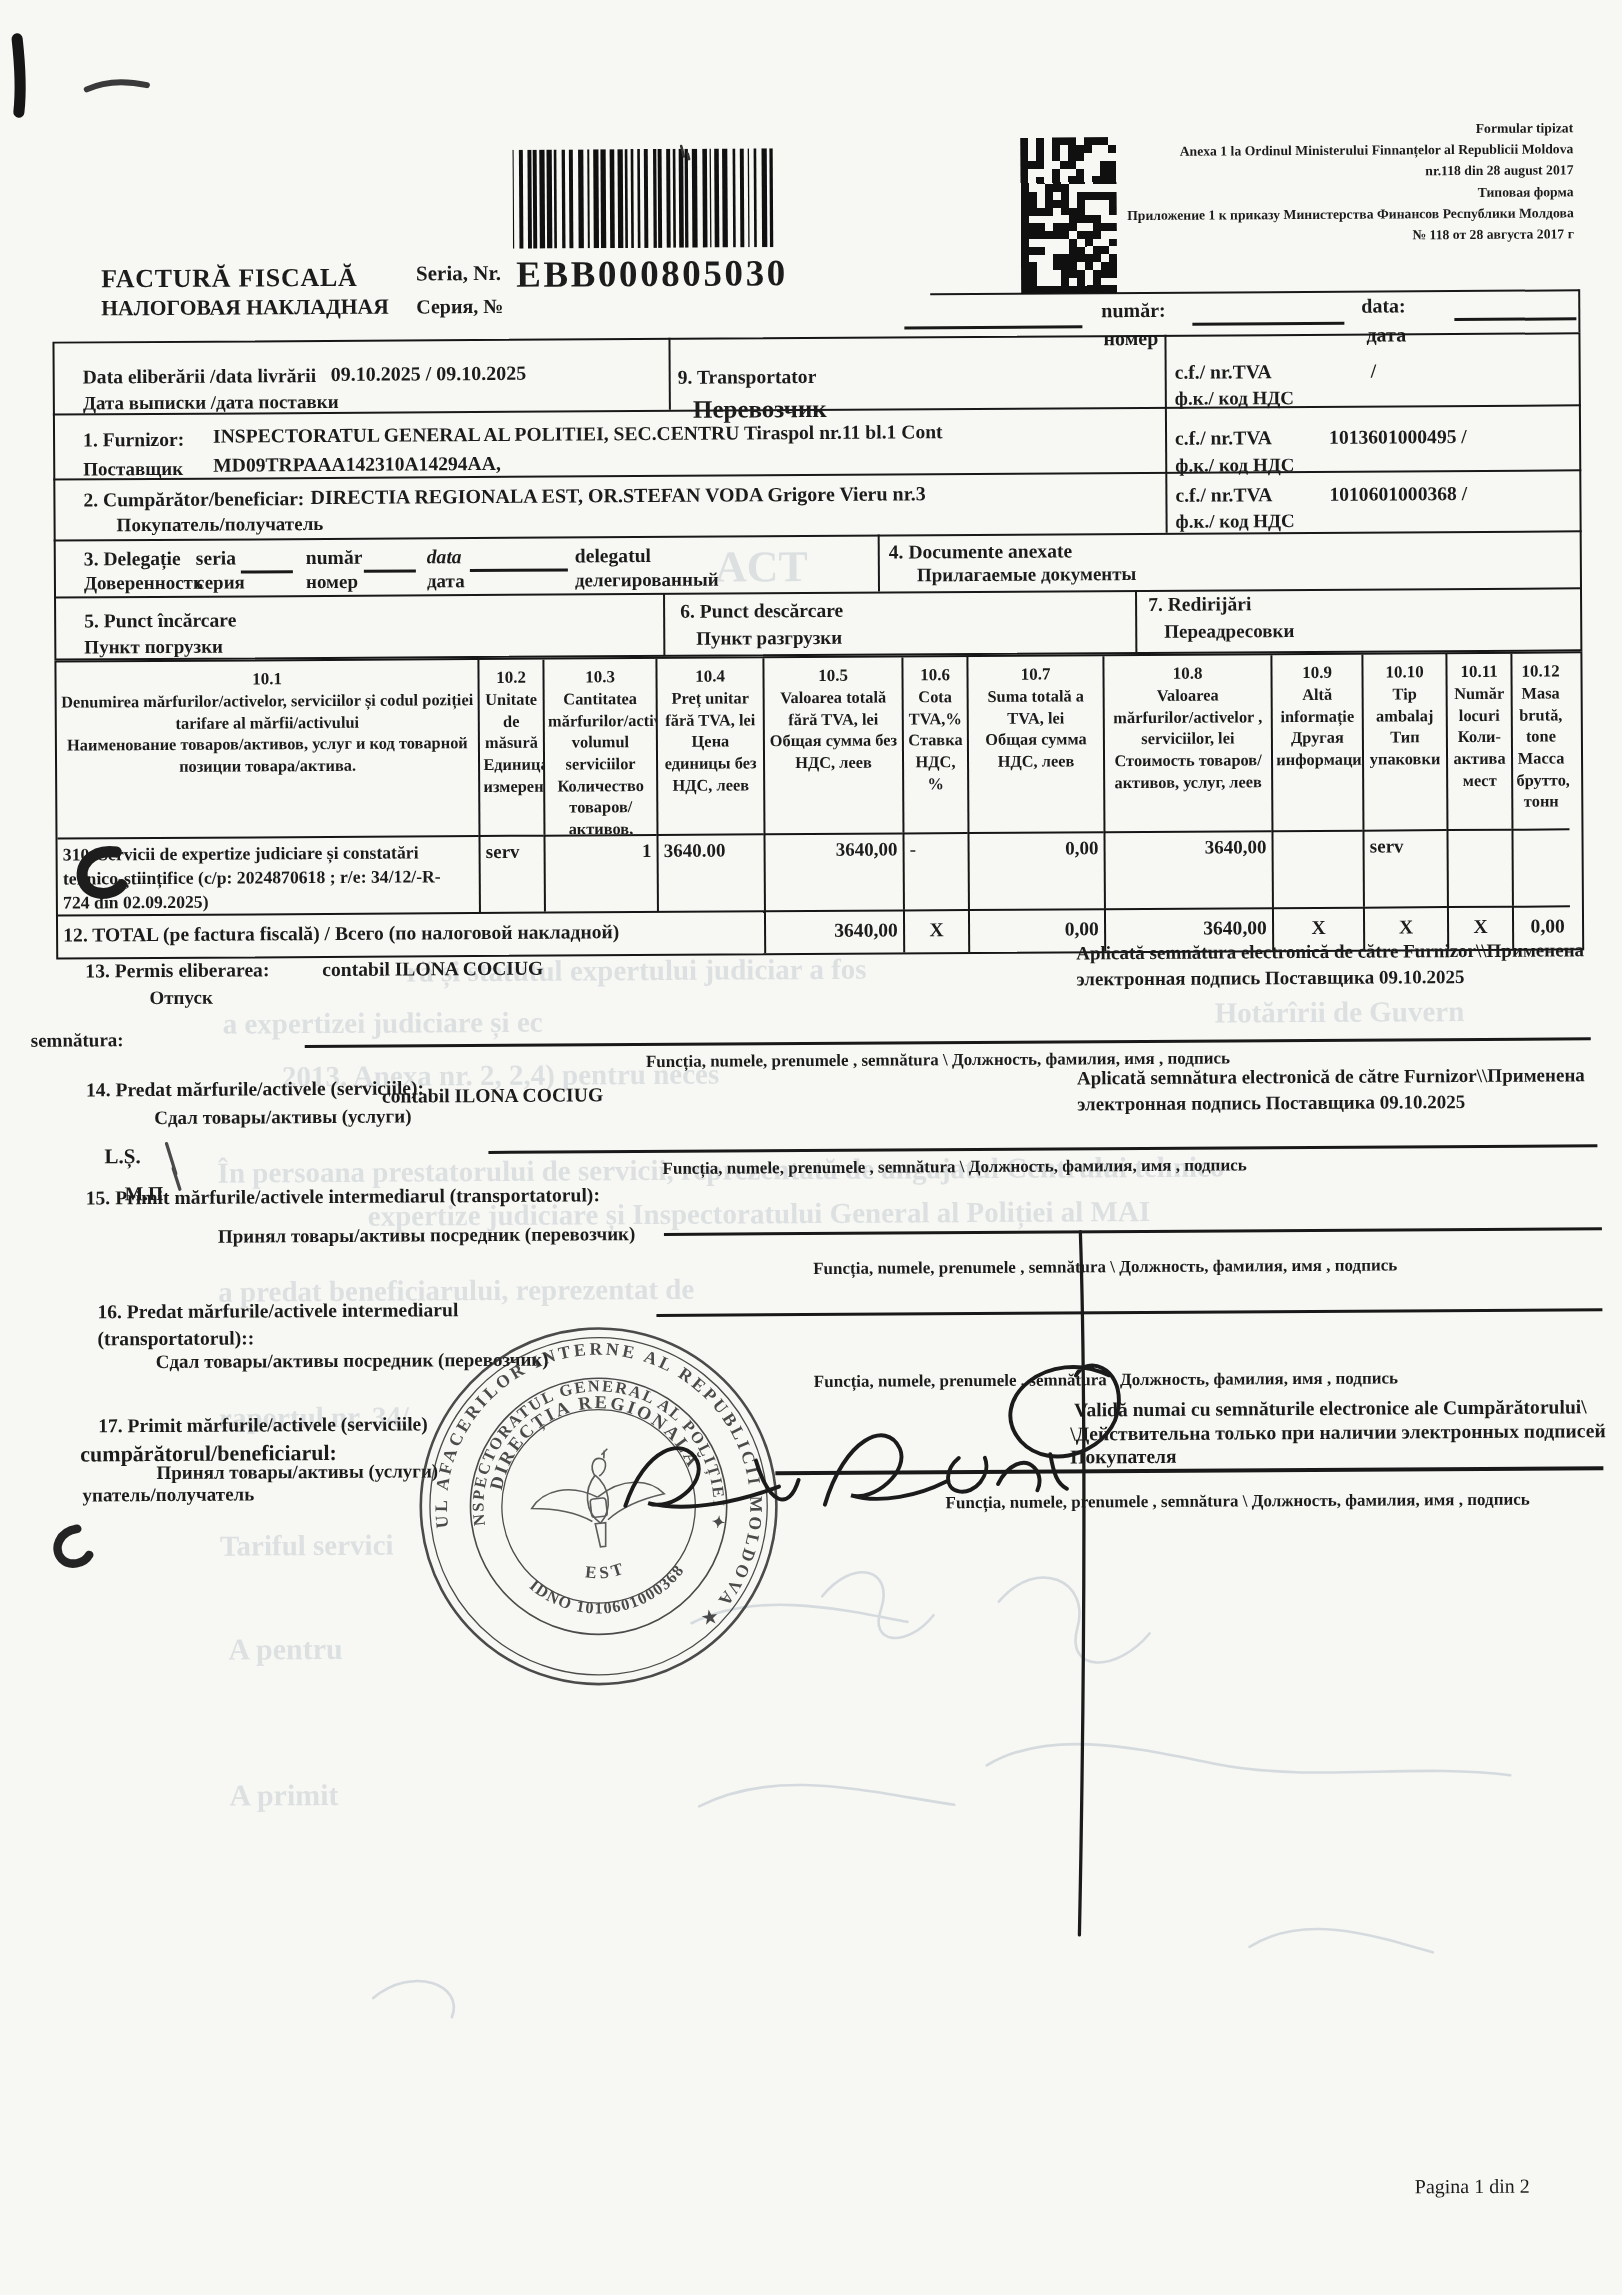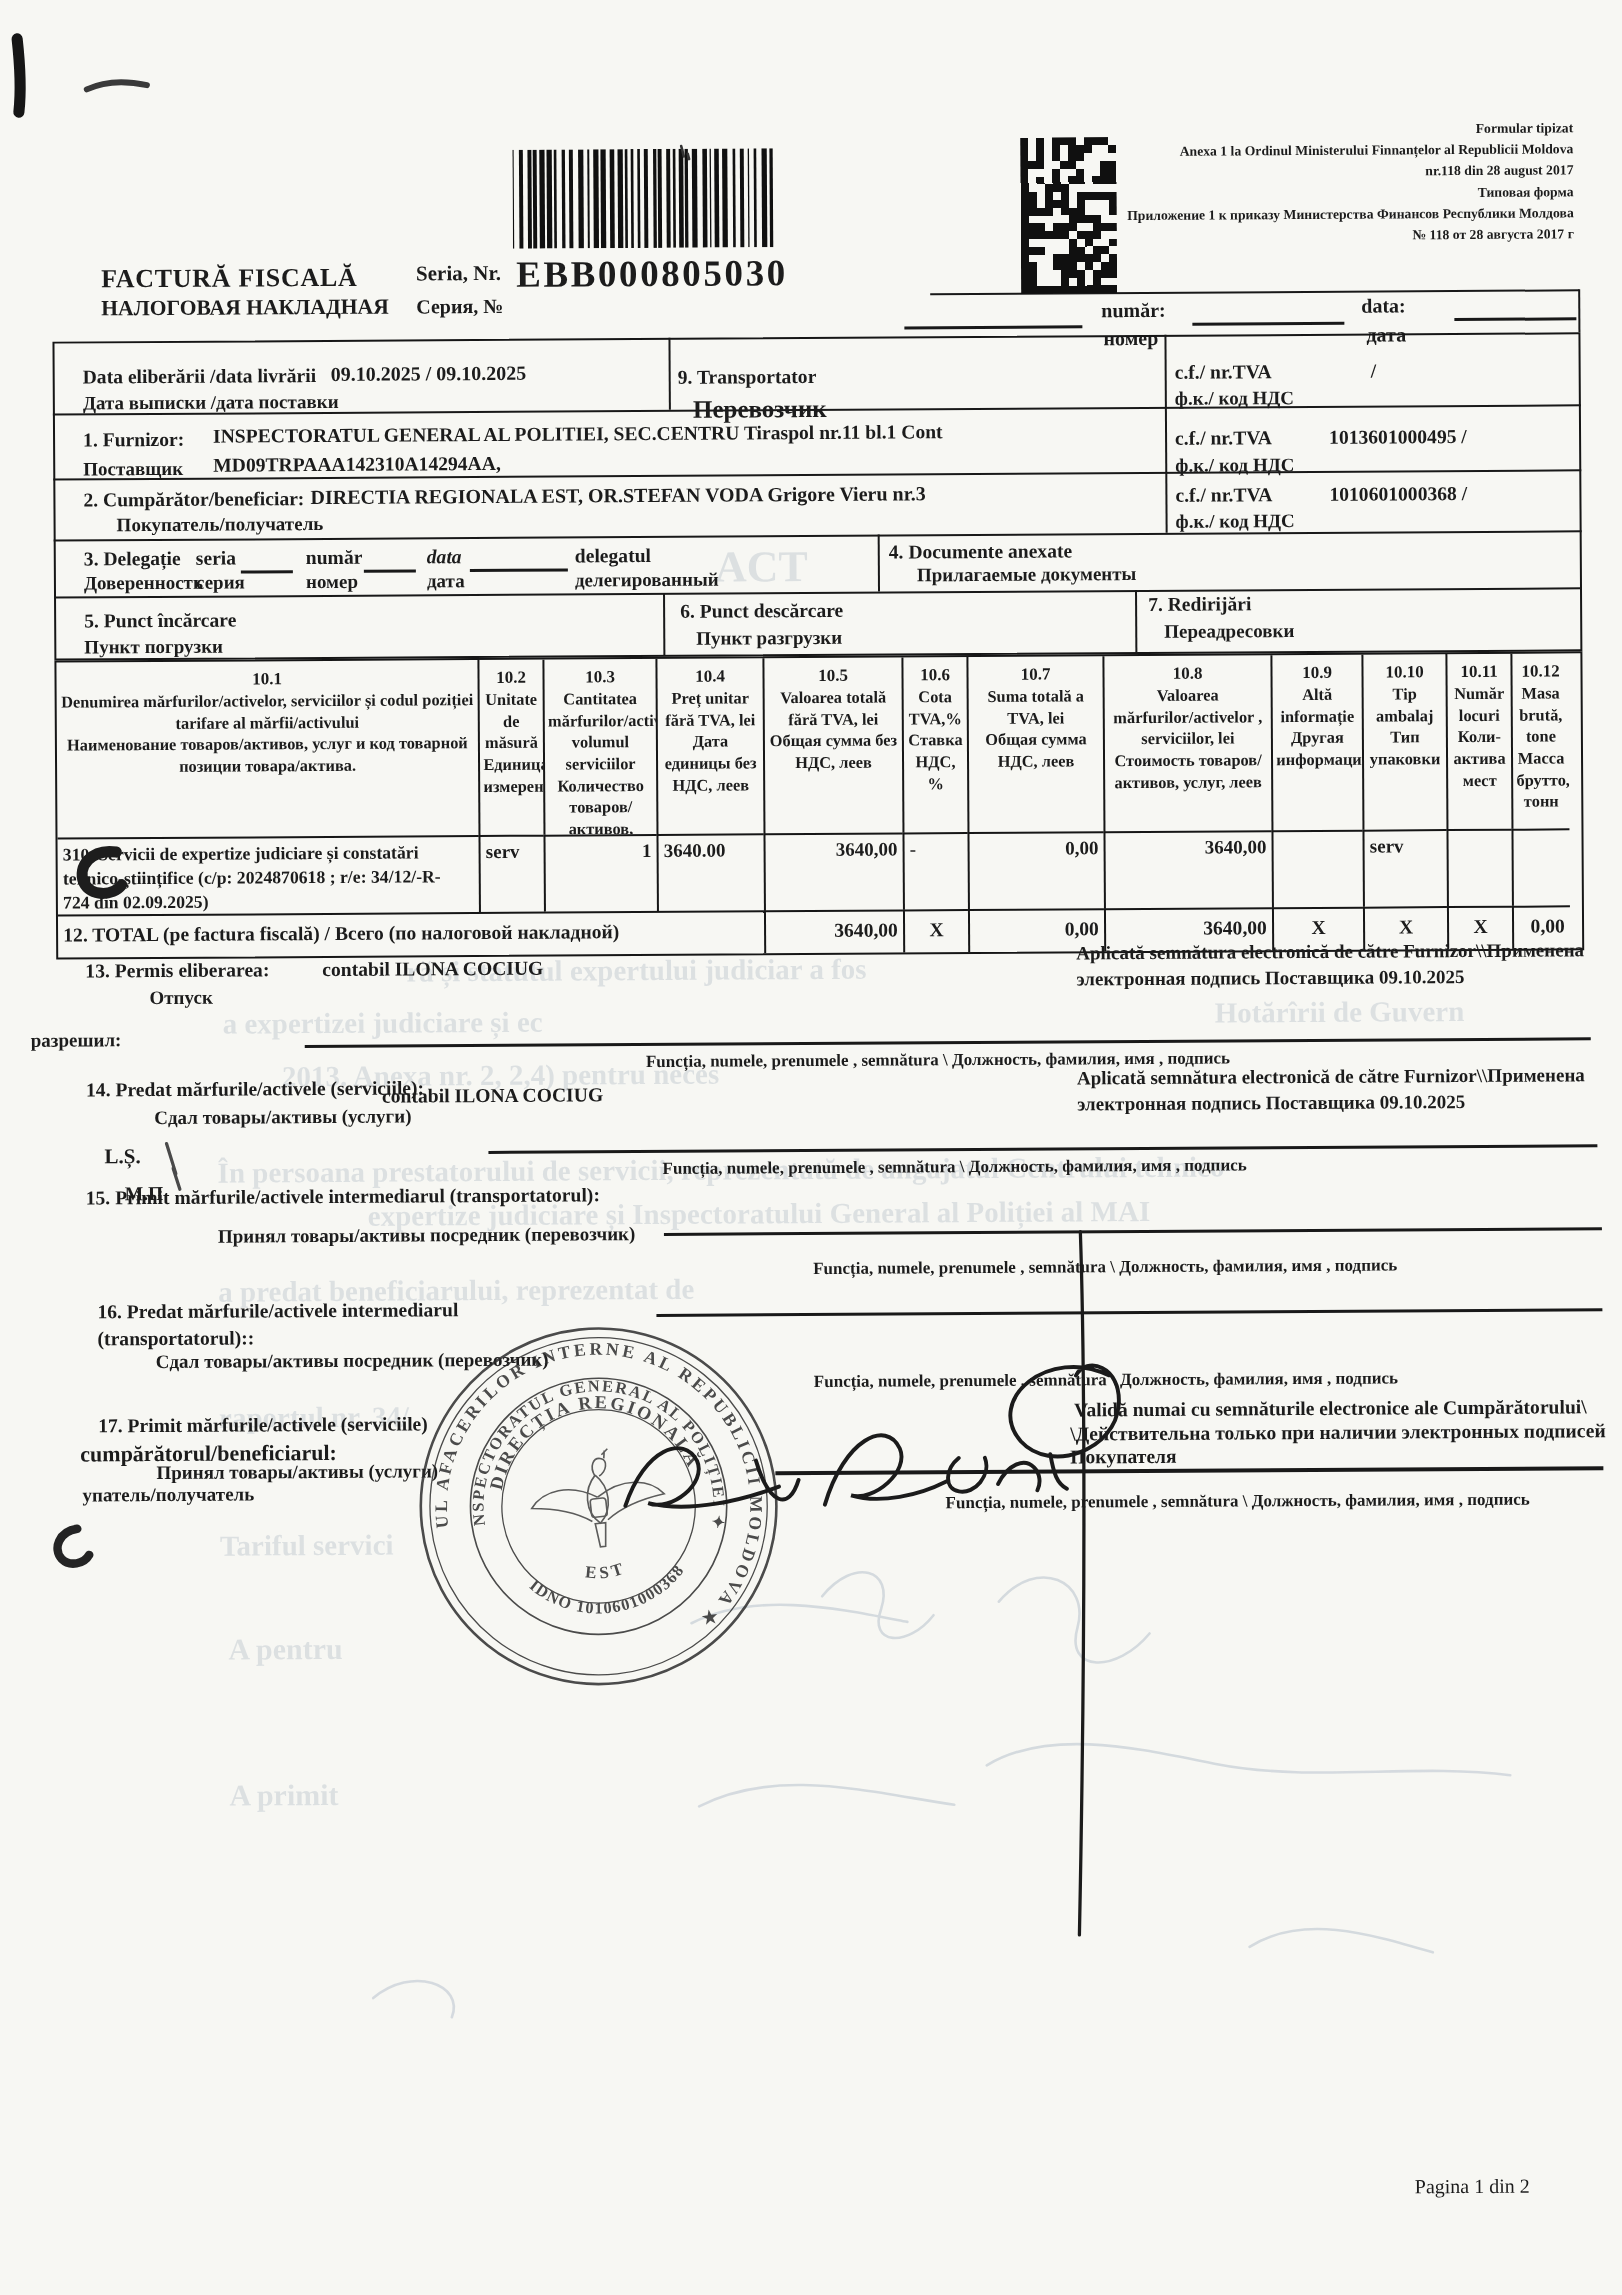--- a/index.html
+++ b/index.html
@@ -350,21 +350,21 @@
           <div>Единица измерения</div>
     </div>
     <div class="gh">
       <div class="num">10.3</div>
           <div>Cantitatea mărfurilor/activelor, volumul serviciilor</div>
           <div>Количество товаров/активов, объем услуг</div>
     </div>
     <div class="gh">
       <div class="num">10.4</div>
           <div>Preț unitar fără TVA, lei</div>
-          <div>Дата единицы без НДС, леев</div>
+          <div>Цена единицы без НДС, леев</div>
     </div>
     <div class="gh">
       <div class="num">10.5</div>
           <div>Valoarea totală fără TVA, lei</div>
           <div>Общая сумма без НДС, леев</div>
     </div>
     <div class="gh">
       <div class="num">10.6</div>
           <div>Cota TVA,%</div>
           <div>Ставка НДС, %</div>
@@ -424,21 +424,21 @@
     <div class="gt num-r">3640,00</div>
     <div class="gt num-c">X</div>
     <div class="gt num-c">X</div>
     <div class="gt num-c">X</div>
     <div class="gt num-r">0,00</div>
   </div>
 
   <div class="t z2" style="left:85px;top:955px;font-size:19.6px;">13. Permis eliberarea:</div>
   <div class="t z2" style="left:322px;top:955px;font-size:19.6px;">contabil ILONA COCIUG</div>
   <div class="t z2" style="left:149px;top:983px;font-size:19px;">Отпуск</div>
-  <div class="t z2" style="left:30px;top:1025px;font-size:19px;">разрешил:</div>
+  <div class="t z2" style="left:30px;top:1025px;font-size:19px;">semnătura:</div>
   <div class="t z2" style="left:1076px;top:944px;font-size:19px;">Aplicată semnătura electronică de către Furnizor\\Применена</div>
   <div class="t z2" style="left:1076px;top:970px;font-size:19px;">электронная подпись Поставщика 09.10.2025</div>
   <div class="ln" style="left:304px;top:1042px;width:1286px;height:3.3px;"></div>
   <div class="t z2" style="left:645px;top:1051px;font-size:17px;">Funcția, numele, prenumele , semnătura \ Должность, фамилия, имя , подпись</div>
 
   <div class="t z2" style="left:85px;top:1074px;font-size:19.6px;">14. Predat mărfurile/activele (serviciile):</div>
   <div class="t z2" style="left:381px;top:1082px;font-size:19.6px;">contabil ILONA COCIUG</div>
   <div class="t z2" style="left:153px;top:1103px;font-size:19px;">Сдал товары/активы (услуги)</div>
   <div class="t z2" style="left:1076px;top:1069px;font-size:19px;">Aplicată semnătura electronică de către Furnizor\\Применена</div>
   <div class="t z2" style="left:1076px;top:1095px;font-size:19px;">электронная подпись Поставщика 09.10.2025</div>

